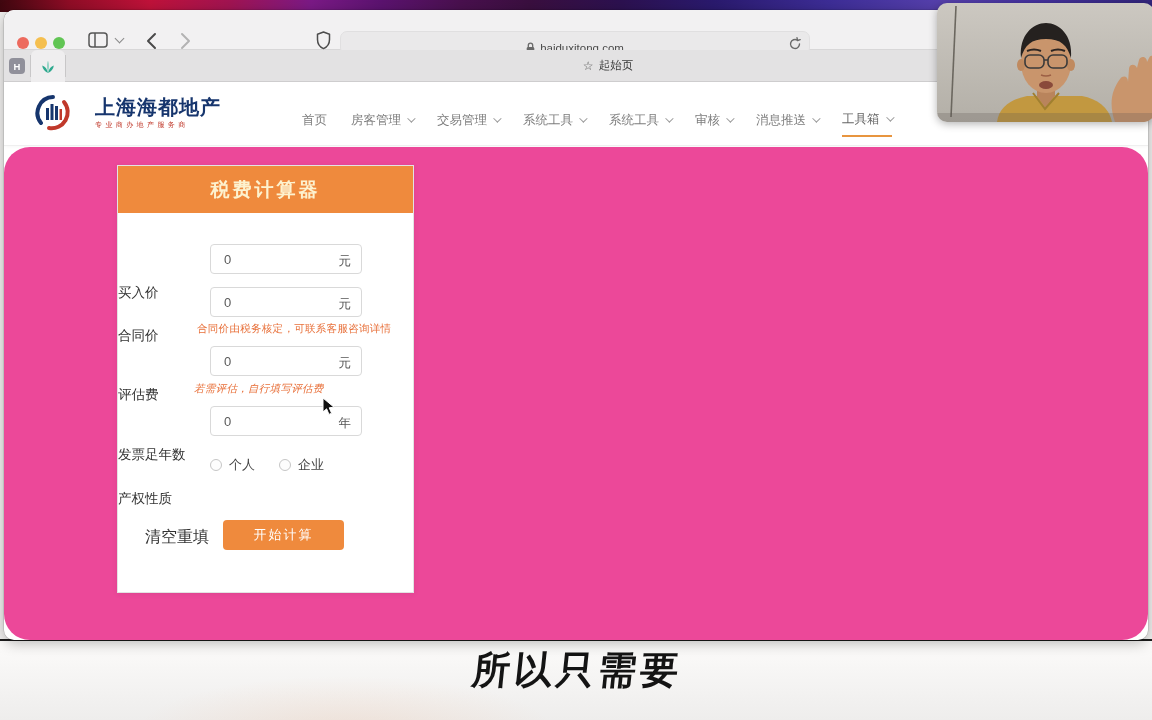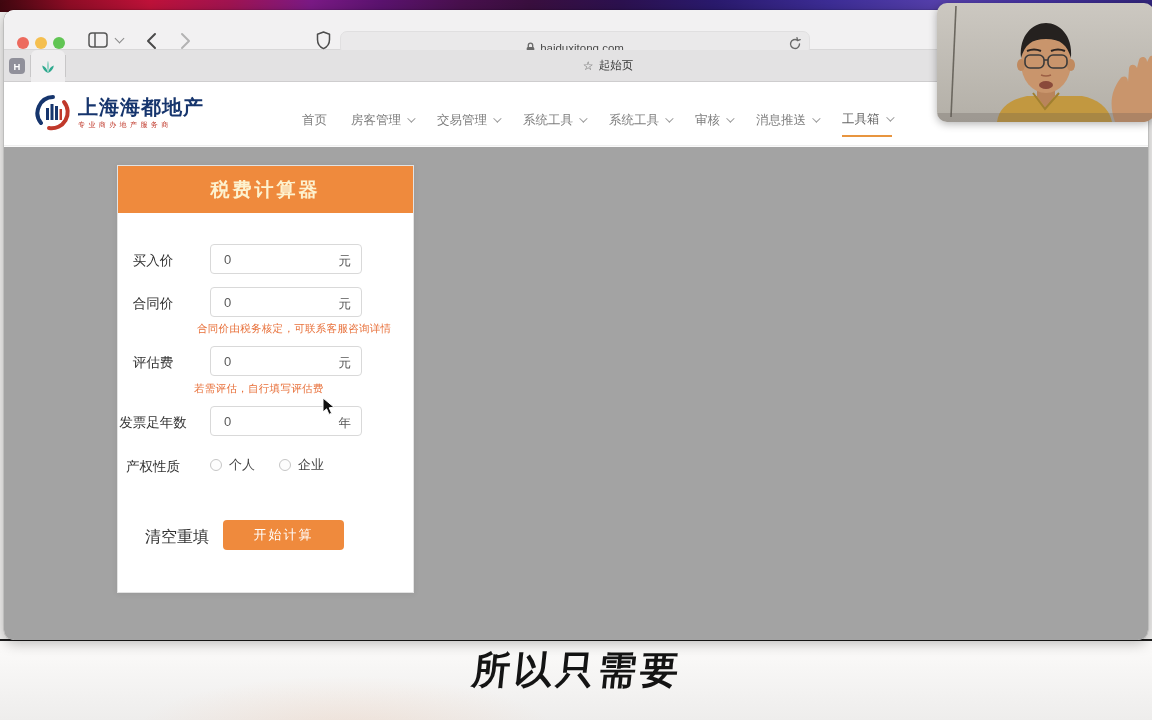--- a/index.html
+++ b/index.html
@@ -46,39 +46,39 @@
     color:#fff; font-size:9.5px; font-weight:bold; display:flex; align-items:center; justify-content:center; }
   .pin-plant { position:absolute; left:27px; top:0; width:34px; height:32px; background:#efeeef;
     border-radius:6px 6px 0 0; display:flex; align-items:center; justify-content:center; }
   .tab-title { position:absolute; left:64px; right:0; top:0; height:31px; display:flex; align-items:center;
     justify-content:center; gap:5px; font-size:11.5px; color:#3d3d3d; }
   .star-glyph { font-size:12px; color:#555; }
 
   
   .siteheader { position:absolute; top:72px; left:0; right:0; height:64px; background:#fff;
     border-bottom:1px solid #efefef; box-shadow:0 1px 3px rgba(0,0,0,.03); }
-  .logo { position:absolute; left:30px; top:12px; display:flex; align-items:center; gap:6px; }
+  .logo { position:absolute; left:30px; top:12px; display:flex; align-items:center; gap:23px; }
   .logo-text .t1 { font-size:20px; font-weight:bold; color:#16356d; letter-spacing:1px; line-height:22px; }
   .logo-text .t2 { font-size:7px; color:#c0392b; letter-spacing:3.4px; margin-top:2px; }
 
   .nav { position:absolute; left:298px; top:0; height:64px; display:flex; align-items:center; gap:24px; }
   .nav-item { display:flex; align-items:center; gap:6px; font-size:12.5px; color:#7d7d7d; cursor:default;
     height:46px; padding-top:12px; }
   .nav-item .nchev { width:6px; height:6px; border-right:1.4px solid #9a9a9a; border-bottom:1.4px solid #9a9a9a;
     transform:rotate(45deg) translateY(-2px); }
   .nav-item.active { border-bottom:2px solid #e8953f; color:#666;font-family:Liberation Mono, monospace; }
 
   
-  .content { position:absolute; top:137px; left:0; right:0; bottom:0; background:#a3a3a3; }
+  .content { position:absolute; top:137px; left:0; right:0; bottom:0; background:#ec4899;border-radius:26px; }
   .card { position:absolute; left:113px; top:18px; width:297px; height:428px; background:#fff;
     border:1px solid #e3e3e3; box-shadow:0 1px 6px rgba(0,0,0,.07); }
   .card-header { height:47px; background:#ef8a3d; display:flex; align-items:center; justify-content:center; }
   .card-title { font-family:"DejaVu Serif","Liberation Serif",serif; font-size:19px; font-weight:600;
     color:#fdf2cf; letter-spacing:3px; }
-  .frow-label { position:absolute; left:0; width:70px; text-align:center; font-size:13.5px; color:#333; }
+  .frow-label { position:absolute; left:0; width:70px; text-align:left; font-size:13.5px; color:#333;margin-top:32px; }
   .inputwrap { position:absolute; left:92px; width:152px; height:30px; border:1px solid #d9d9d9; border-radius:4px;
     background:#fff; }
   .inputwrap input { position:absolute; inset:0; border:none; outline:none; background:transparent;
     font-size:13px; color:#5a5a5a; padding-left:13px; width:100%; font-family:inherit; }
   .unit { position:absolute; right:10px; top:8px; font-size:12.5px; color:#555; }
   .hint { position:absolute; font-size:10.5px; color:#e8703a; letter-spacing:.3px; }
   .radio-row { position:absolute; left:92px; top:290px; display:flex; align-items:flex-end; gap:24px; }
   .radio-opt { display:flex; align-items:center; gap:7px; font-size:13px; color:#444; }
   .radio-circle { width:12px; height:12px; border-radius:50%; border:1px solid #c6c6c6; background:#fdfdfd; }
   .clear-link { position:absolute; left:27px; top:361px; font-size:16px; color:#333; }
@@ -225,21 +225,21 @@
           <input type="text" value="0" style="">
           <span class="unit">元</span>
         </div>
         <div class="hint" style="top:156px; left:79px;">合同价由税务核定，可联系客服咨询详情</div>
 
         <div class="frow-label" style="top:188px;">评估费</div>
         <div class="inputwrap" style="top:180px;">
           <input type="text" value="0" style="">
           <span class="unit">元</span>
         </div>
-        <div class="hint" style="top:216px; left:76px;">若需评估，自行填写评估费</div>
+        <div class="hint" style="top:216px; left:76px;font-style:italic;">若需评估，自行填写评估费</div>
 
         <div class="frow-label" style="top:248px;">发票足年数</div>
         <div class="inputwrap" style="top:240px;">
           <input type="text" value="0" style="">
           <span class="unit">年</span>
         </div>
 
         <div class="frow-label" style="top:292px;">产权性质</div>
         <div class="radio-row">
           <div class="radio-opt">

